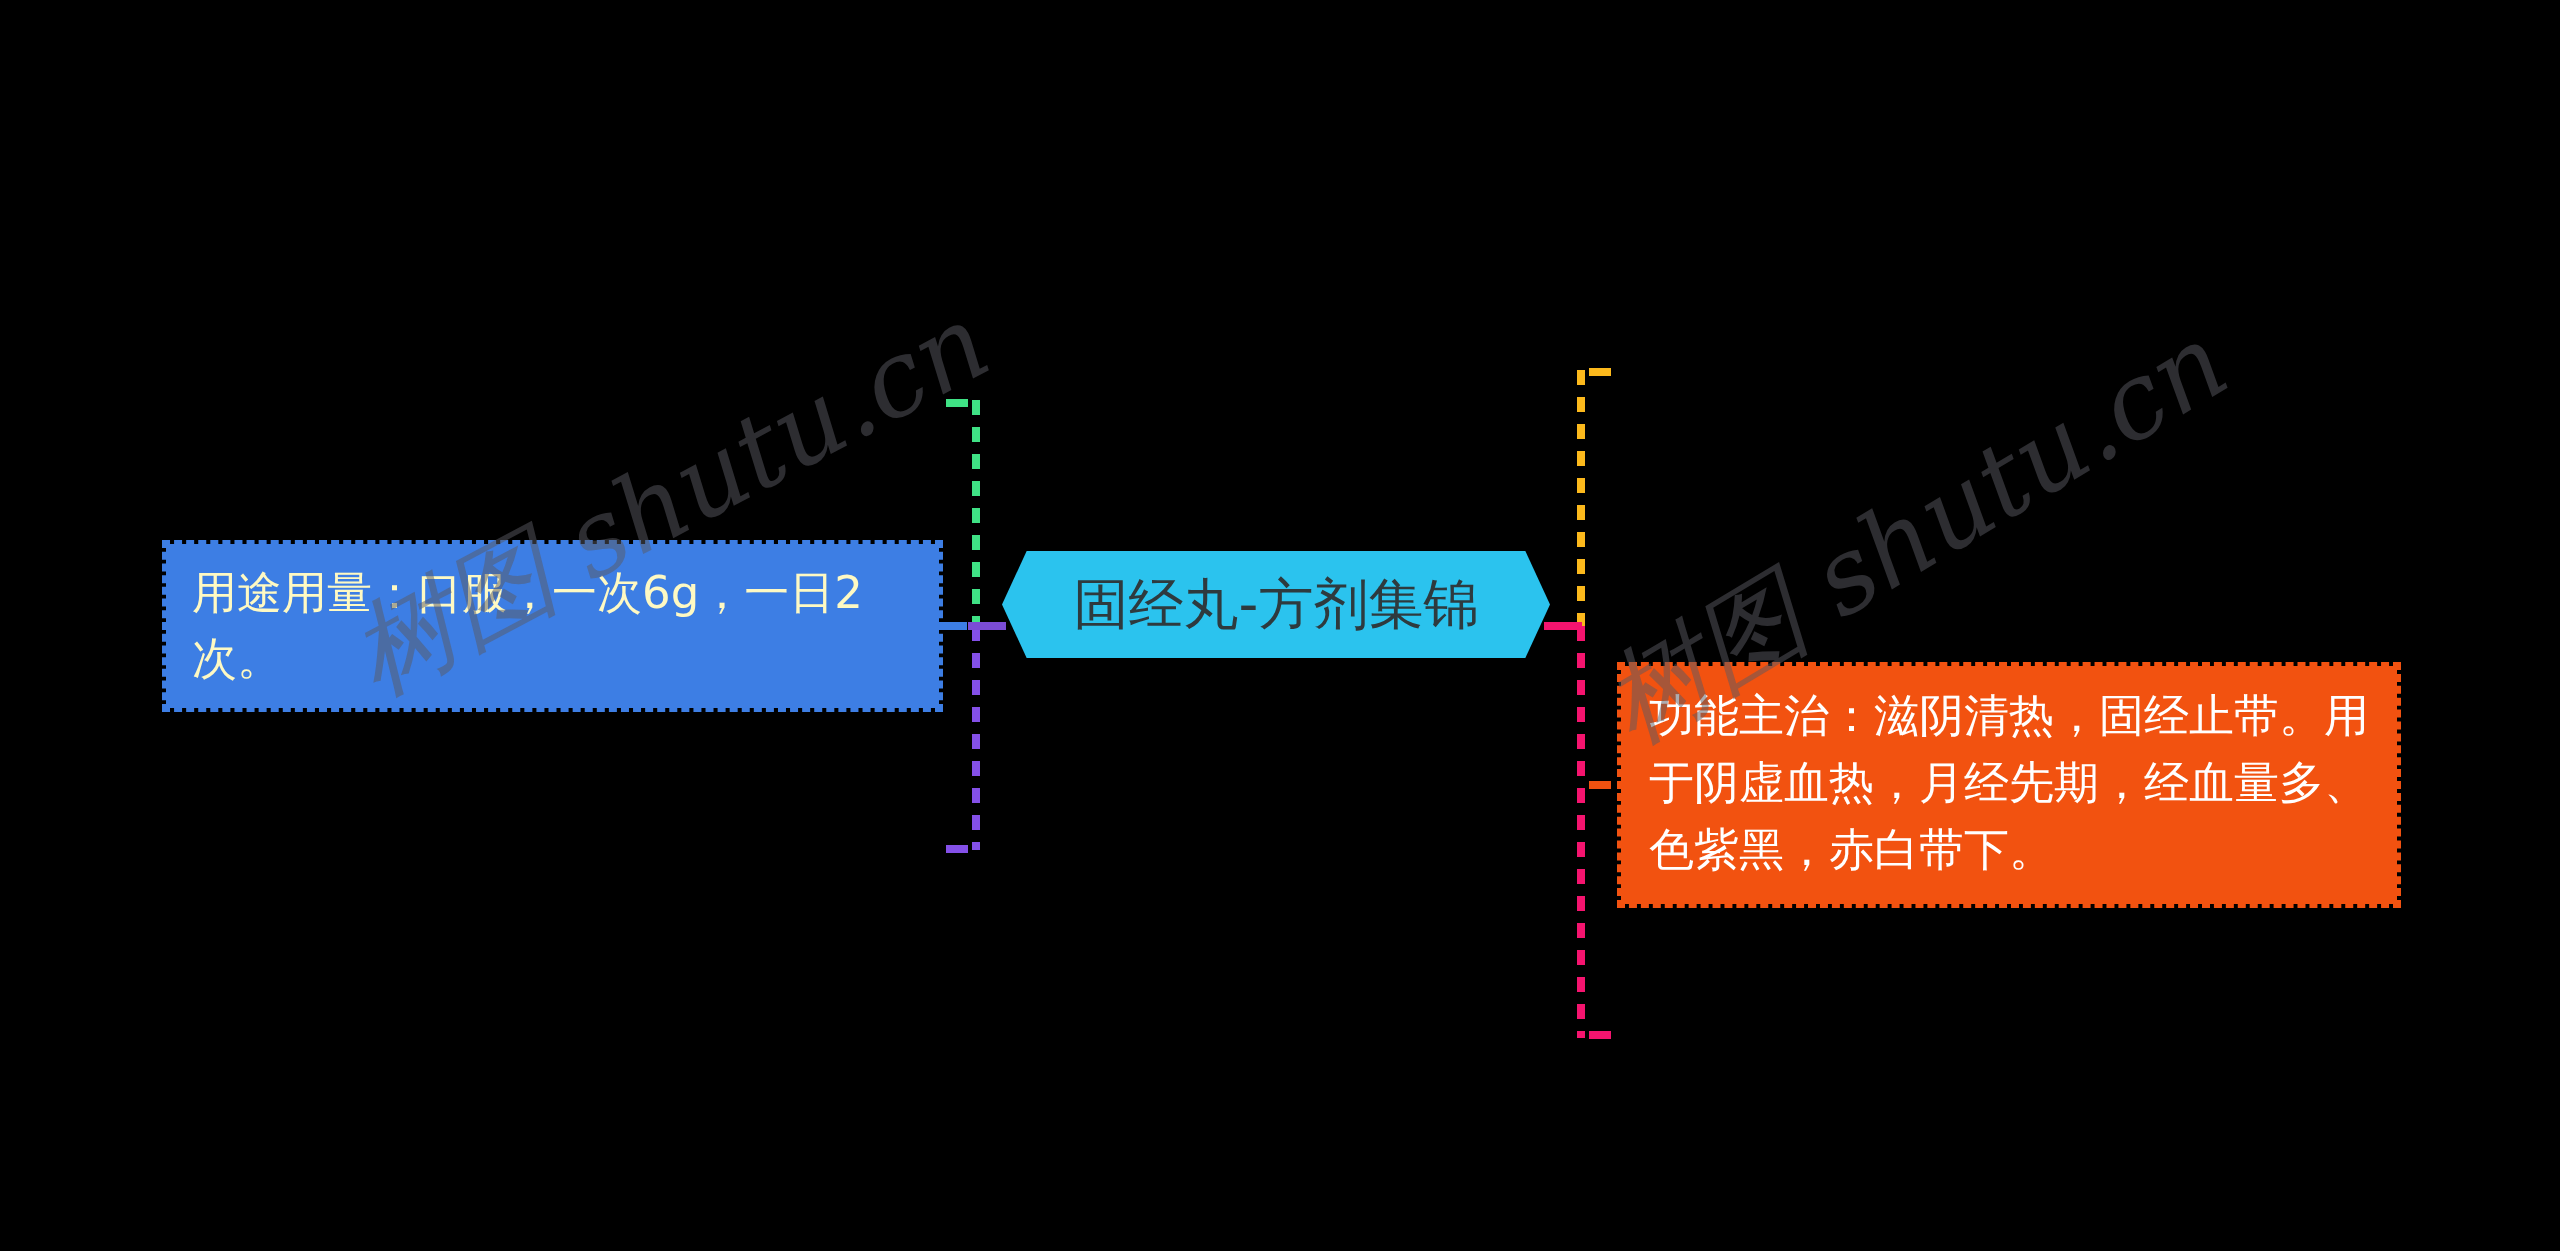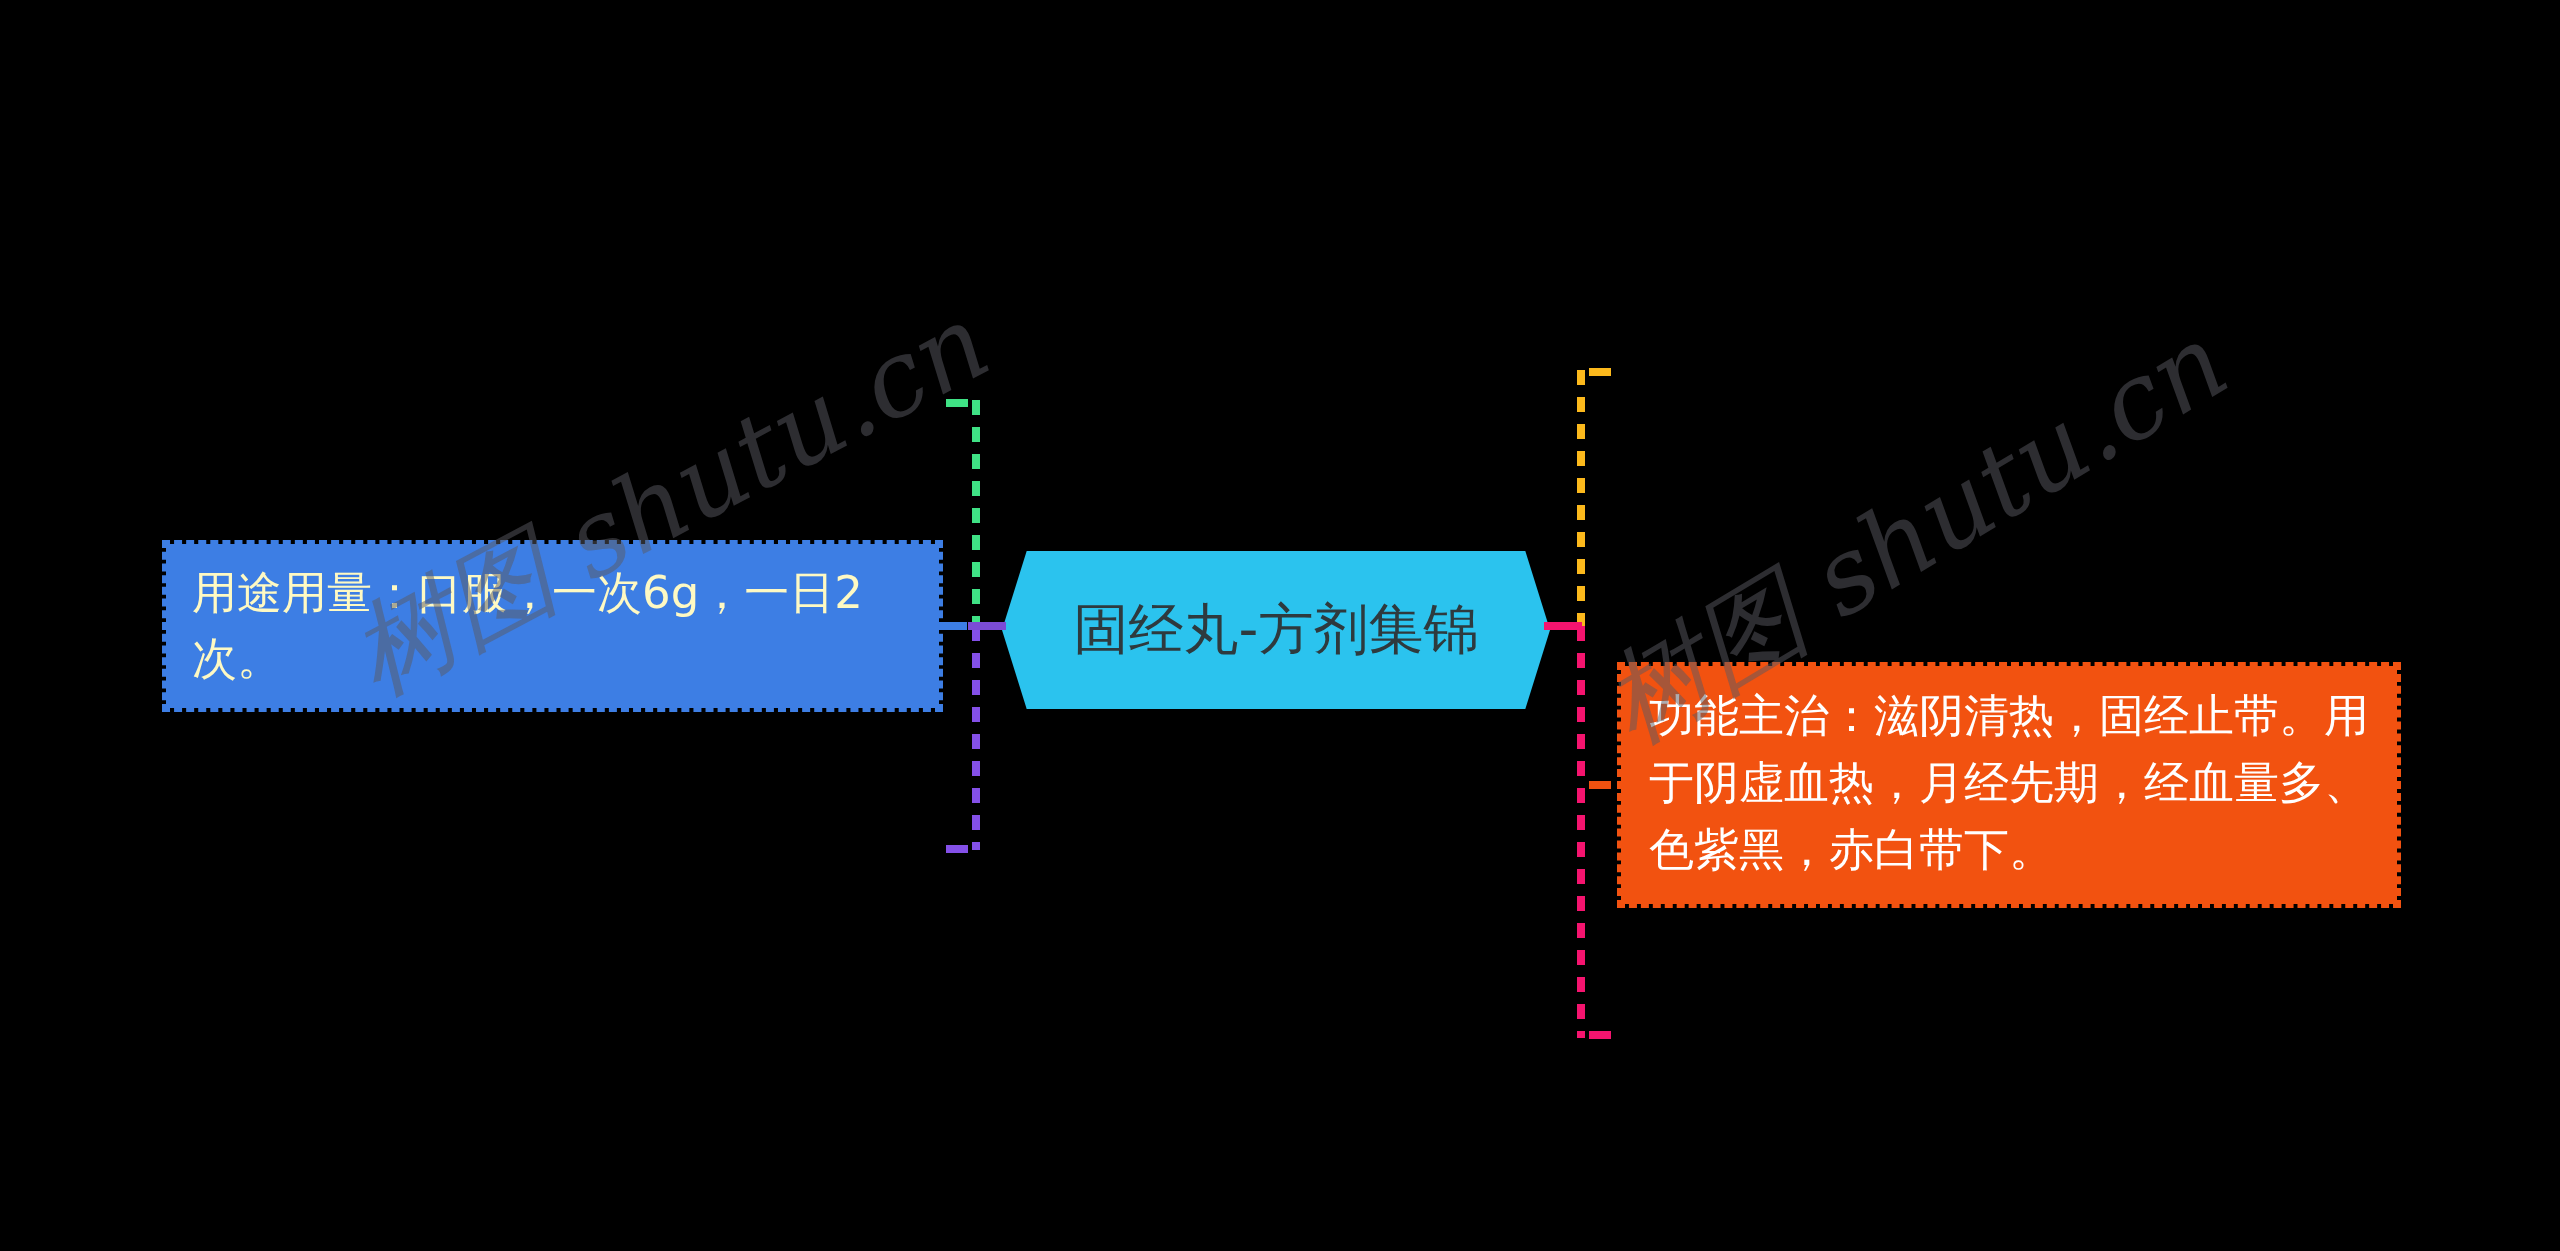--- a/index.html
+++ b/index.html
@@ -61,21 +61,21 @@
   }
   .node-pink {
     left: 1615px; top: 980px; width: 477px; height: 111px;
     background-color: #F5146F; border-color: #F5146F;
     color: #ffffff;
     font-size: 45px;
     display: flex; align-items: center;
     padding: 0 30px;
   }
   .node-center {
-    left: 1002px; top: 551px; width: 548px; height: 158px;
+    left: 1002px; top: 551px; width: 548px; height: 107px;
     background-color: #2BC3EE;
     border: none;
     clip-path: polygon(0% 50%, 4.5% 0%, 95.5% 0%, 100% 50%, 95.5% 100%, 4.5% 100%);
     color: #2E3A3E;
     font-size: 55px; font-weight: 500;
     display: flex; align-items: center; justify-content: center;
     z-index: 1;
   }
 
   

